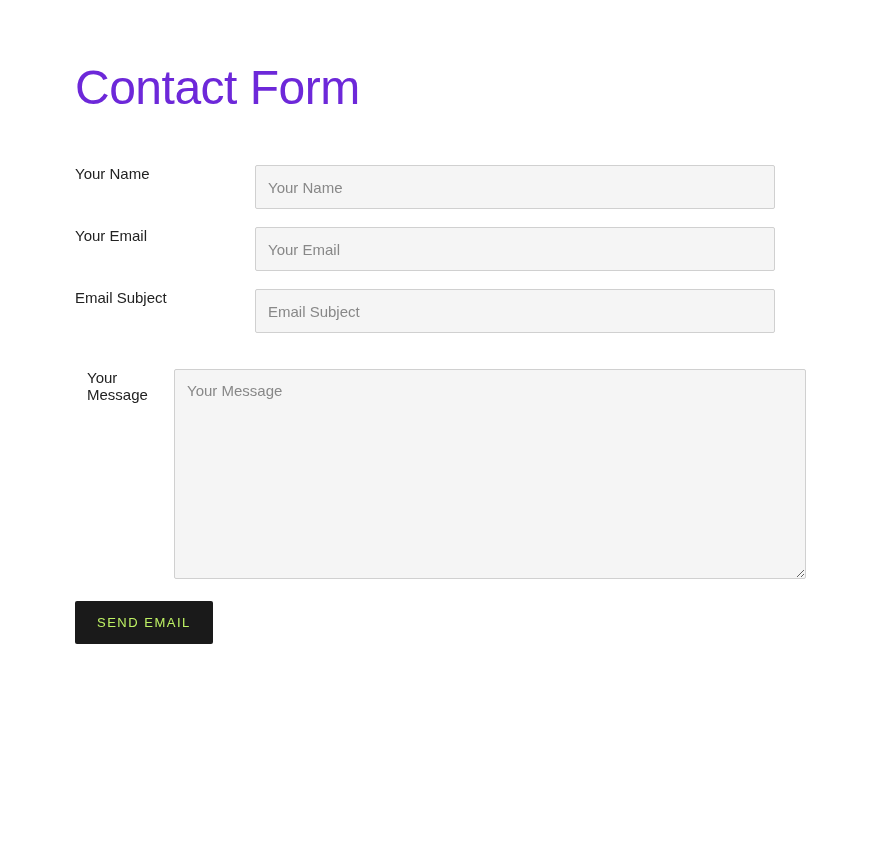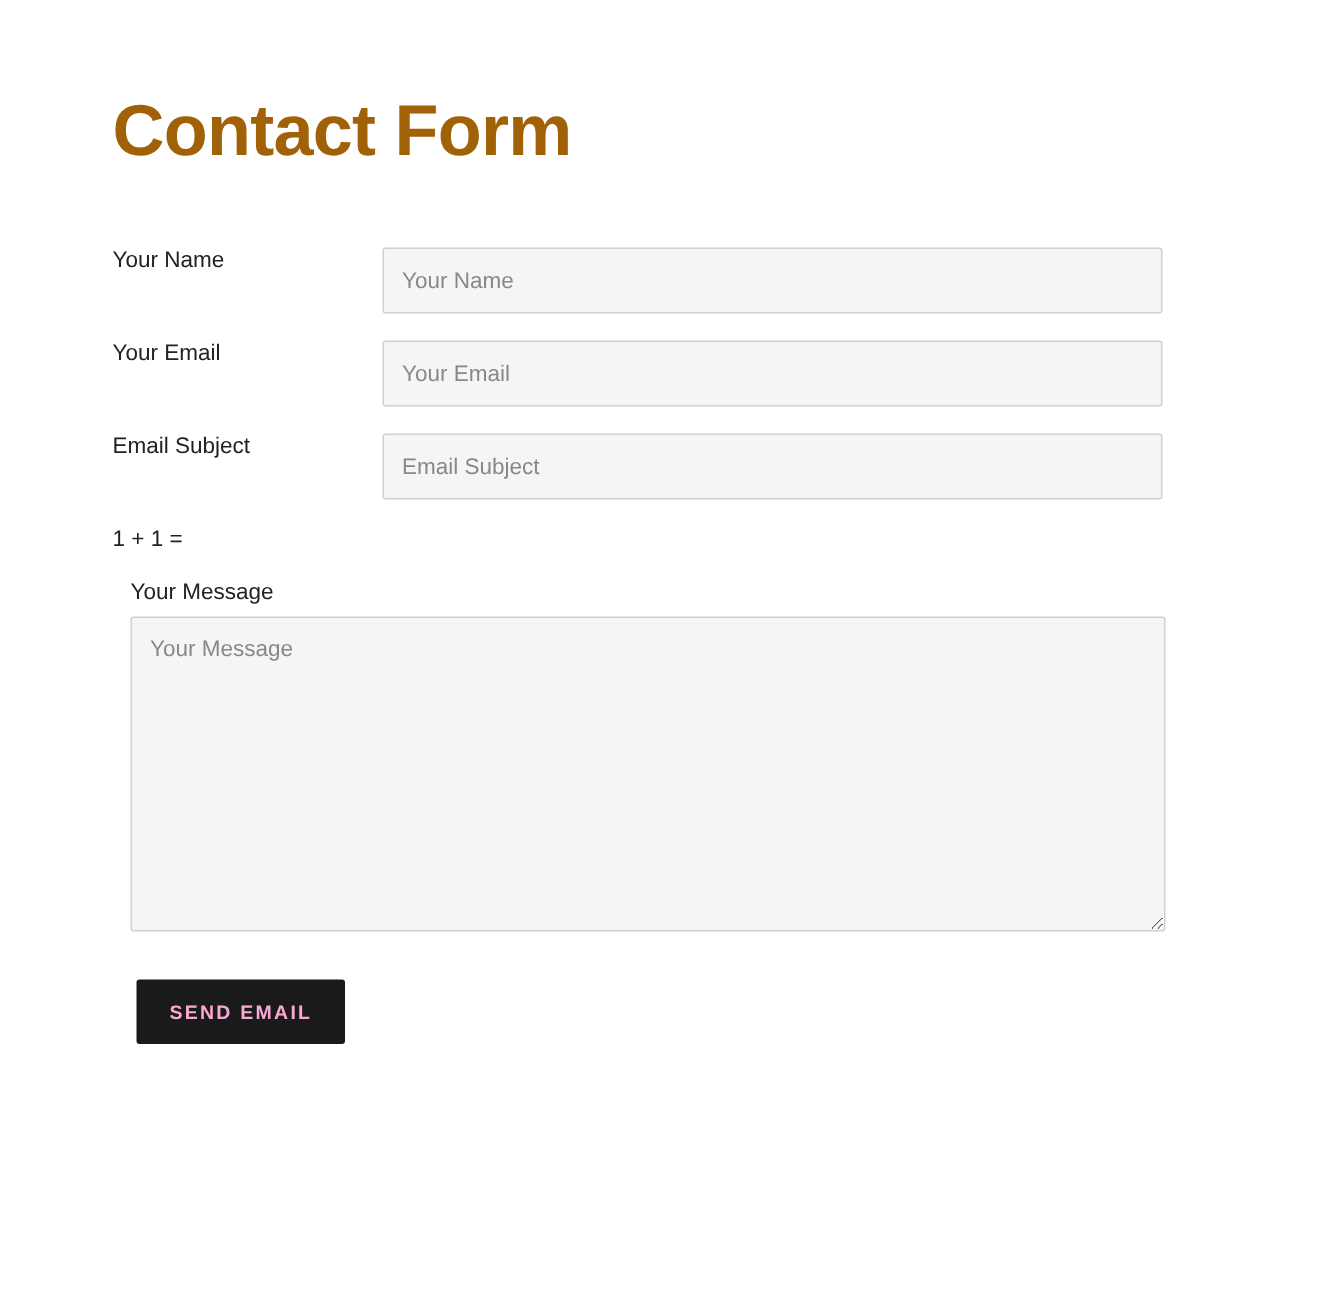--- a/index.html
+++ b/index.html
@@ -15,23 +15,23 @@
       width: 881px;
       min-height: 863px;
     }
 
     .page-container {
       padding: 60px 75px 60px 75px;
     }
 
     .form-title {
       font-size: 48px;
-      font-weight: 700;
+      font-weight: 400;
       font-family: Arial, Helvetica, sans-serif;
-      color: #a16207;
+      color: #6d28d9;
       margin-bottom: 50px;
       letter-spacing: -0.5px;
     }
 
     .form-wrapper {
       display: flex;
       flex-direction: column;
       gap: 0;
     }
 
@@ -64,22 +64,21 @@
       color: #888888;
       outline: none;
     }
 
     .form-input::placeholder {
       color: #888888;
     }
 
     .form-row-message {
       display: flex;
-      flex-direction: column;
-      margin-bottom: 32px;
+      margin-bottom: 22px;
       padding-left: 12px;
     }
 
     .form-label-message {
       font-size: 15px;
       font-family: Arial, Helvetica, sans-serif;
       color: #222222;
       margin-bottom: 8px;
     }
 
@@ -97,31 +96,30 @@
       outline: none;
     }
 
     .form-textarea::placeholder {
       color: #888888;
     }
 
     .submit-button {
       display: inline-block;
       background-color: #1a1a1a;
-      color: #f9a8d4;
+      color: #bef264;
       font-family: Arial, Helvetica, sans-serif;
       font-size: 13px;
-      font-weight: 700;
+      font-weight: 400;
       letter-spacing: 1.5px;
       text-transform: uppercase;
       padding: 14px 22px;
       border: none;
       border-radius: 2px;
       cursor: pointer;
-      margin-left: 16px;
     }
   </style>
 </head>
 <body>
 
 <div class="page-container">
   <h1 class="form-title">Contact Form</h1>
 
   <div class="form-wrapper">
 
@@ -134,21 +132,20 @@
       <label class="form-label">Your Email</label>
       <input class="form-input" type="email" placeholder="Your Email" style="">
     </div>
 
     <div class="form-row">
       <label class="form-label">Email Subject</label>
       <input class="form-input" type="text" placeholder="Email Subject" style="">
     </div>
 
     <div class="form-row">
-      <label class="form-label">1 + 1 =</label>
     </div>
 
     <div class="form-row-message">
       <label class="form-label-message">Your Message</label>
       <textarea class="form-textarea" placeholder="Your Message" style=""></textarea>
     </div>
 
     <div>
       <button class="submit-button">SEND EMAIL</button>
     </div>

